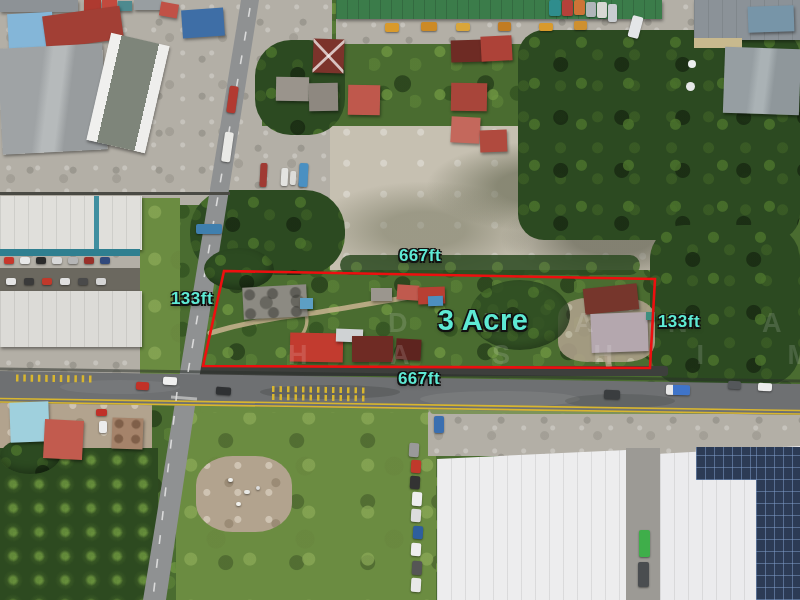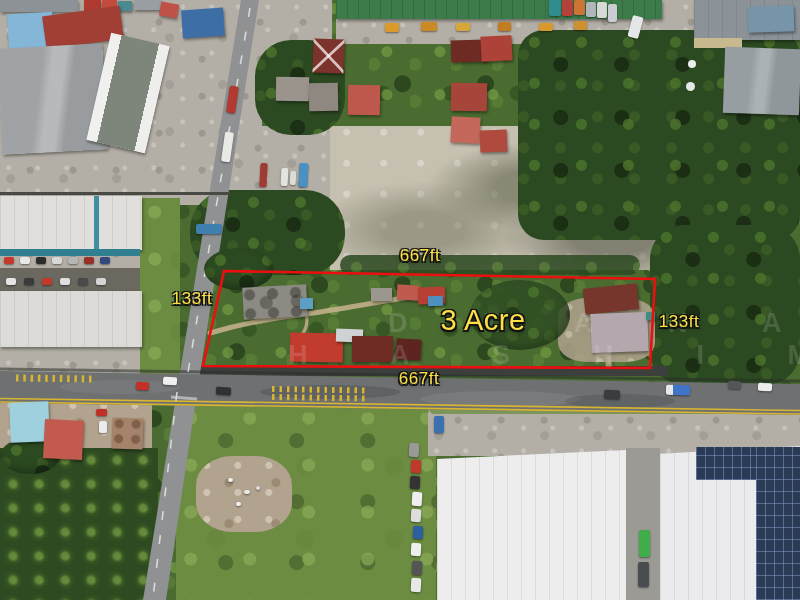--- a/index.html
+++ b/index.html
@@ -42,21 +42,21 @@
     radial-gradient(circle at 70% 65%, rgba(120,104,82,.4) 0 4px, transparent 5px);
     background-size:31px 27px,47px 41px;}
   .solar{background-color:#2c3b55;background-image:
     repeating-linear-gradient(90deg, rgba(130,160,205,.5) 0 1px, transparent 1px 9px),
     repeating-linear-gradient(0deg, rgba(130,160,205,.5) 0 1px, transparent 1px 12px);}
   .seams{background-image:repeating-linear-gradient(90deg, rgba(0,0,0,.08) 0 1px, transparent 1px 14px);}
   .roof{box-shadow:1px 2px 3px rgba(0,0,0,.4);}
   .ridge{background-image:linear-gradient(to bottom, rgba(255,255,255,.32) 0 14%, rgba(255,255,255,0) 34%, rgba(0,0,0,.22) 100%);}
   .blob{border-radius:50%;box-shadow:inset -3px -4px 8px rgba(0,0,0,.3);}
   .car{position:absolute;border-radius:2px;box-shadow:0 1px 2px rgba(0,0,0,.45);z-index:5;}
-  .lbl{position:absolute;color:#fde047;font-weight:normal;transform:translateX(-50%);
+  .lbl{position:absolute;color:#5eead4;font-weight:bold;transform:translateX(-50%);
        text-shadow:-1.5px -1.5px 0 #111,1.5px -1.5px 0 #111,-1.5px 1.5px 0 #111,1.5px 1.5px 0 #111,0 2px 4px rgba(0,0,0,.55);
        font-size:17px;letter-spacing:.5px;z-index:8;pointer-events:none;white-space:nowrap;}
   .wm{position:absolute;color:rgba(255,255,255,.14);font-weight:bold;font-size:27px;
       z-index:6;pointer-events:none;white-space:nowrap;}
 </style>
 </head>
 <body>
 
 <div id="stage">
 

